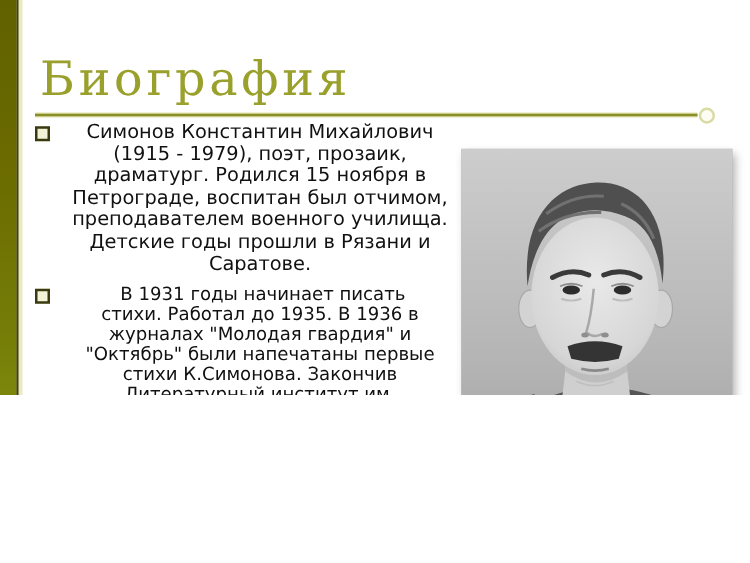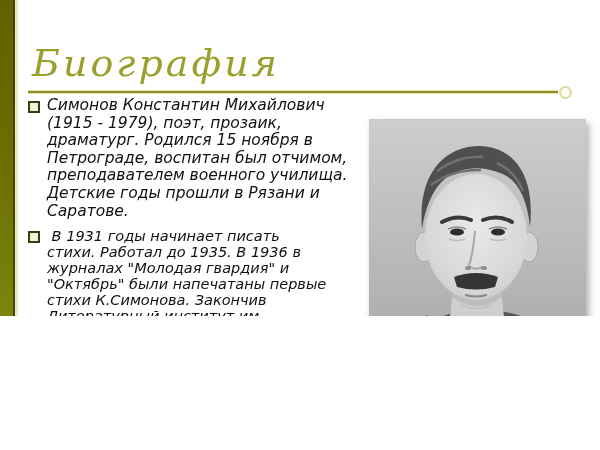--- a/index.html
+++ b/index.html
@@ -1,18 +1,18 @@
 <!DOCTYPE html>
 <html lang="ru"><head>
 <meta charset="utf-8">
 <style>
   html,body { margin:0; padding:0; background:#ffffff; }
   .slide {
     position:relative; width:600px; height:316px; background:#ffffff;
-    overflow:hidden; font-family:"DejaVu Sans", sans-serif;font-style:italic;
+    overflow:hidden; font-family:"DejaVu Sans", sans-serif;
   }
   
   .left-bar {
     position:absolute; left:0; top:0; width:13px; height:450px;
     background:linear-gradient(180deg,#616100 0%,#6b6b00 30%,#767f08 62%,#8a9412 86%,#98a31c 94%,#a9b42e 100%);
   }
   .left-bar-line {
     position:absolute; left:13px; top:0; width:2px; height:450px; background:#454500;
   }
   .left-bar-stripe {
@@ -33,20 +33,21 @@
   }
   .bullet-sq {
     position:absolute; width:8px; height:8px;
     border:2px solid #3a3a10; background:#f2f2d8;
   }
   .bullet-sq.b1 { left:28px; top:101px; }
   .bullet-sq.b2 { left:28px; top:231px; }
   .bullet-text {
     position:absolute; left:47px; width:322px; color:#111111;
     white-space:pre-wrap;
+    text-align:center;
   }
   .bullet-text.t1 { top:97px;  font-size:15.5px; line-height:17.6px; }
   .bullet-text.t2 { top:229px; font-size:14.5px; line-height:15.9px; }
   .photo {
     position:absolute; left:369px; top:119px; width:217px; height:288px;
     box-shadow:3px 4px 7px rgba(110,110,110,0.55);
     background:#b8b8b8;
   }
   .photo svg { display:block; }
 </style>

